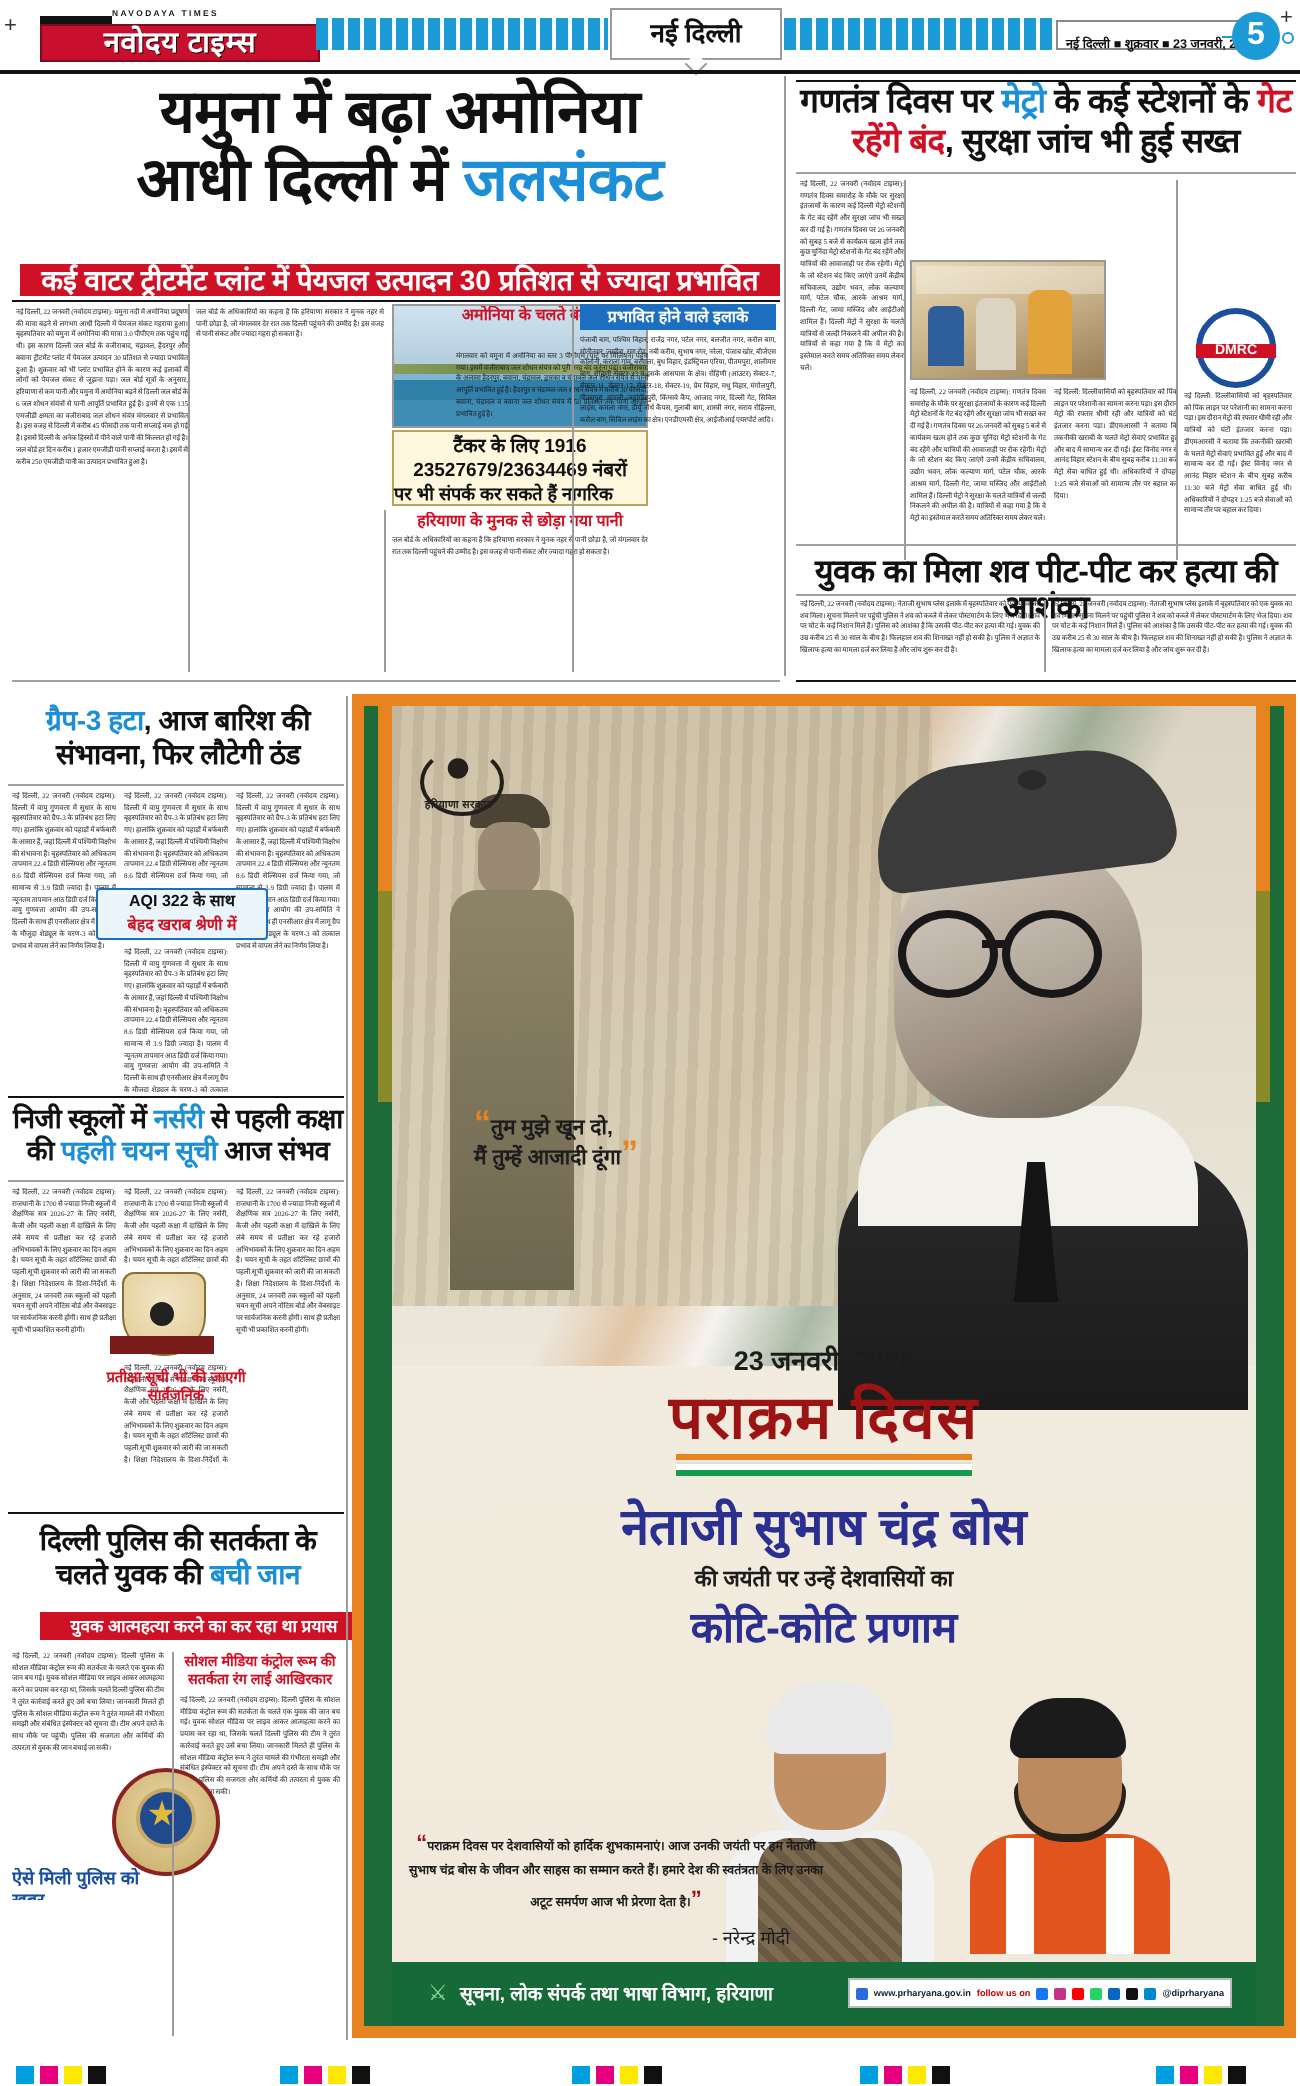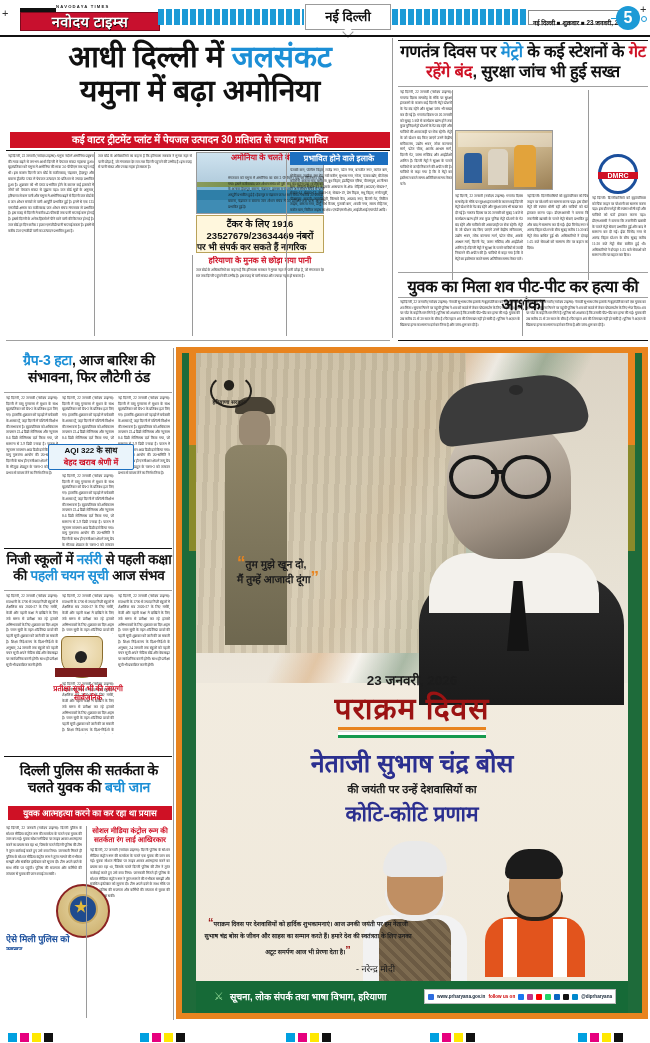--- a/index.html
+++ b/index.html
@@ -52,21 +52,21 @@
   .hrule{position:absolute;height:1px;background:#111;}
   .hrule.thin{background:#a0a0a0;}
 
   
   .hl{font-weight:700;color:#111;line-height:1.12;letter-spacing:-.2px;}
   .hl-main{position:absolute;left:14px;top:40px;width:372px;font-size:30px;
     text-align:center;}
   .hl-main .blue{color:#1c8fd6;}
   .subhead-bar{position:absolute;left:10px;top:132px;width:380px;height:16px;
     background:#cf1125;}
-  .subhead-bar span{color:#fff;font-size:10px;font-weight:700;line-height:16px;
+  .subhead-bar span{color:#fff;font-size:14px;font-weight:700;line-height:16px;
     display:block;text-align:center;}
 
   .hl-metro{position:absolute;left:400px;top:42px;width:246px;font-size:16.5px;
     text-align:center;line-height:1.2;}
   .hl-metro .blue{color:#1c8fd6;}
   .hl-metro .red{color:#cf1125;}
 
   .hl-youth{position:absolute;left:398px;top:278px;width:250px;font-size:16px;
     text-align:center;}
 
@@ -314,22 +314,22 @@
       </span>
     </div>
 
     <div class="pg-line"></div>
     <div class="pageno">5</div>
     <div class="pg-dot"></div>
     <div class="mh-rule"></div>
   </div>
 
   <div class="hl hl-main">
+    <div>यमुना में बढ़ा अमोनिया</div>
     <div><span>आधी दिल्ली में </span><span class="blue">जलसंकट</span></div>
-    <div>यमुना में बढ़ा अमोनिया</div>
   </div>
   <div class="subhead-bar">
     <span>कई वाटर ट्रीटमेंट प्लांट में पेयजल उत्पादन 30 प्रतिशत से ज्यादा प्रभावित</span>
   </div>
 
   <div class="hrule" style="left:6px;top:150px;width:384px;"></div>
 
   <div class="col" style="left:8px;top:154px;width:86px;height:182px;overflow:hidden;">
     <div class="btxt">नई दिल्ली, 22 जनवरी (नवोदय टाइम्स): यमुना नदी में अमोनिया प्रदूषण की मात्रा बढ़ने से लगभग आधी दिल्ली में पेयजल संकट गहराया हुआ। बृहस्पतिवार को यमुना में अमोनिया की मात्रा 3.0 पीपीएम तक पहुंच गई थी। इस कारण दिल्ली जल बोर्ड के वजीराबाद, चंद्रावल, हैदरपुर और बवाना ट्रीटमेंट प्लांट में पेयजल उत्पादन 30 प्रतिशत से ज्यादा प्रभावित हुआ है। शुक्रवार को भी प्लांट प्रभावित होने के कारण कई इलाकों में लोगों को पेयजल संकट से जूझना पड़ा। जल बोर्ड सूत्रों के अनुसार, हरियाणा से कम पानी और यमुना में अमोनिया बढ़ने से दिल्ली जल बोर्ड के 6 जल शोधन संयंत्रों से पानी आपूर्ति प्रभावित हुई है। इनमें से एक 135 एमजीडी क्षमता का वजीराबाद जल शोधन संयंत्र मंगलवार से प्रभावित है। इस वजह से दिल्ली में करीब 45 फीसदी तक पानी सप्लाई कम हो गई है। इससे दिल्ली के अनेक हिस्सों में पीने वाले पानी की किल्लत हो गई है। जल बोर्ड हर दिन करीब 1 हजार एमजीडी पानी सप्लाई करता है। इसमें से करीब 250 एमजीडी पानी का उत्पादन प्रभावित हुआ है।</div>
   </div>
@@ -483,21 +483,21 @@
   </div>
 
   <div class="col" style="left:44px;top:684px;width:88px;height:20px;overflow:hidden;">
     <div class="shead-red" style="font-size:7.4px;">प्रतीक्षा सूची भी की जाएगी सार्वजनिक</div>
   </div>
   <div class="hrule" style="left:4px;top:756px;width:168px;"></div>
 
   <div class="hl hl-police">
     <span>दिल्ली पुलिस की सतर्कता के चलते युवक की </span><span class="blue">बची जान</span>
   </div>
-  <div class="redbar" style="position:absolute;left:8px;top:806px;width:164px;">
+  <div class="redbar" style="position:absolute;left:20px;top:806px;width:164px;">
     <span>युवक आत्महत्या करने का कर रहा था प्रयास</span>
   </div>
 
   <div class="col" style="left:6px;top:826px;width:76px;height:192px;overflow:hidden;">
     <div class="btxt">नई दिल्ली, 22 जनवरी (नवोदय टाइम्स): दिल्ली पुलिस के सोशल मीडिया कंट्रोल रूम की सतर्कता के चलते एक युवक की जान बच गई। युवक सोशल मीडिया पर लाइव आकर आत्महत्या करने का प्रयास कर रहा था, जिसके चलते दिल्ली पुलिस की टीम ने तुरंत कार्रवाई करते हुए उसे बचा लिया। जानकारी मिलते ही पुलिस के सोशल मीडिया कंट्रोल रूम ने तुरंत मामले की गंभीरता समझी और संबंधित इंस्पेक्टर को सूचना दी। टीम अपने दस्ते के साथ मौके पर पहुंची। पुलिस की सजगता और कर्मियों की तत्परता से युवक की जान बचाई जा सकी।</div>
   </div>
   <div class="col" style="left:90px;top:826px;width:80px;height:20px;overflow:hidden;">
     <div class="shead-red" style="font-size:7.2px;">सोशल मीडिया कंट्रोल रूम की सतर्कता रंग लाई आखिरकार</div>
   </div>
   <div class="col" style="left:90px;top:848px;width:80px;height:170px;overflow:hidden;">

